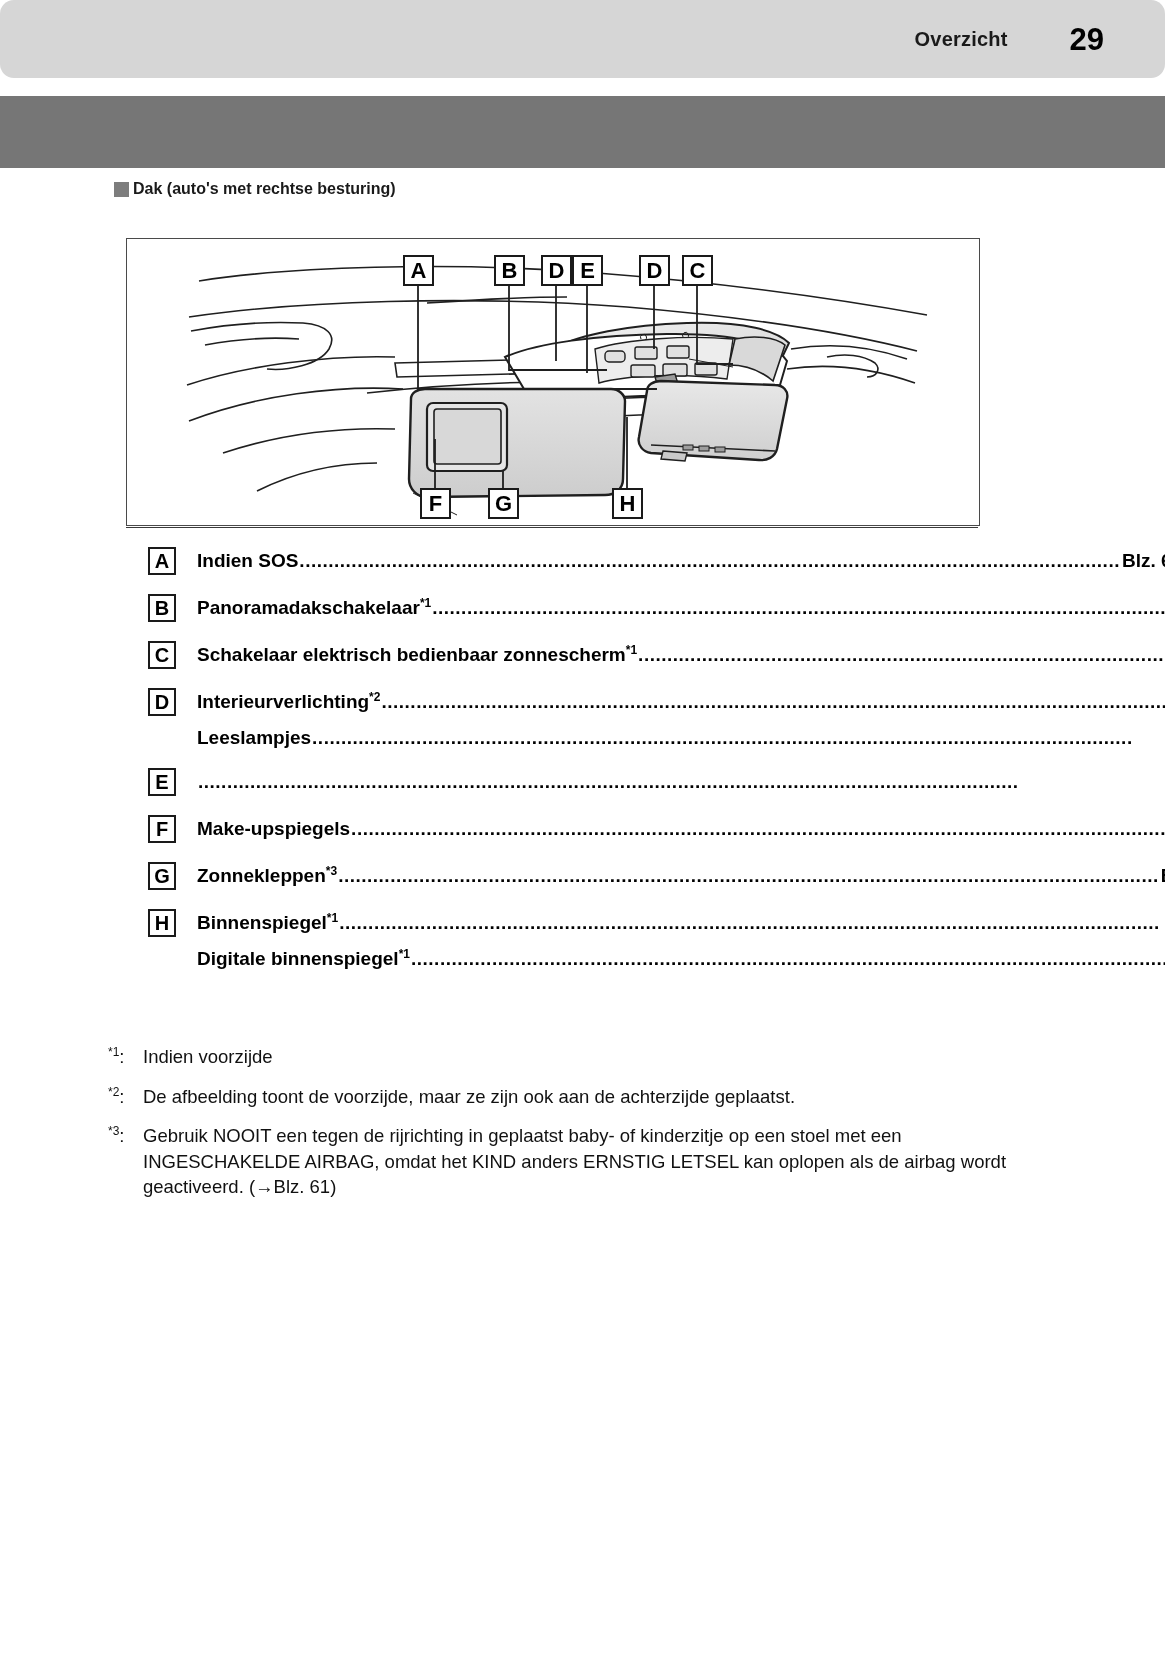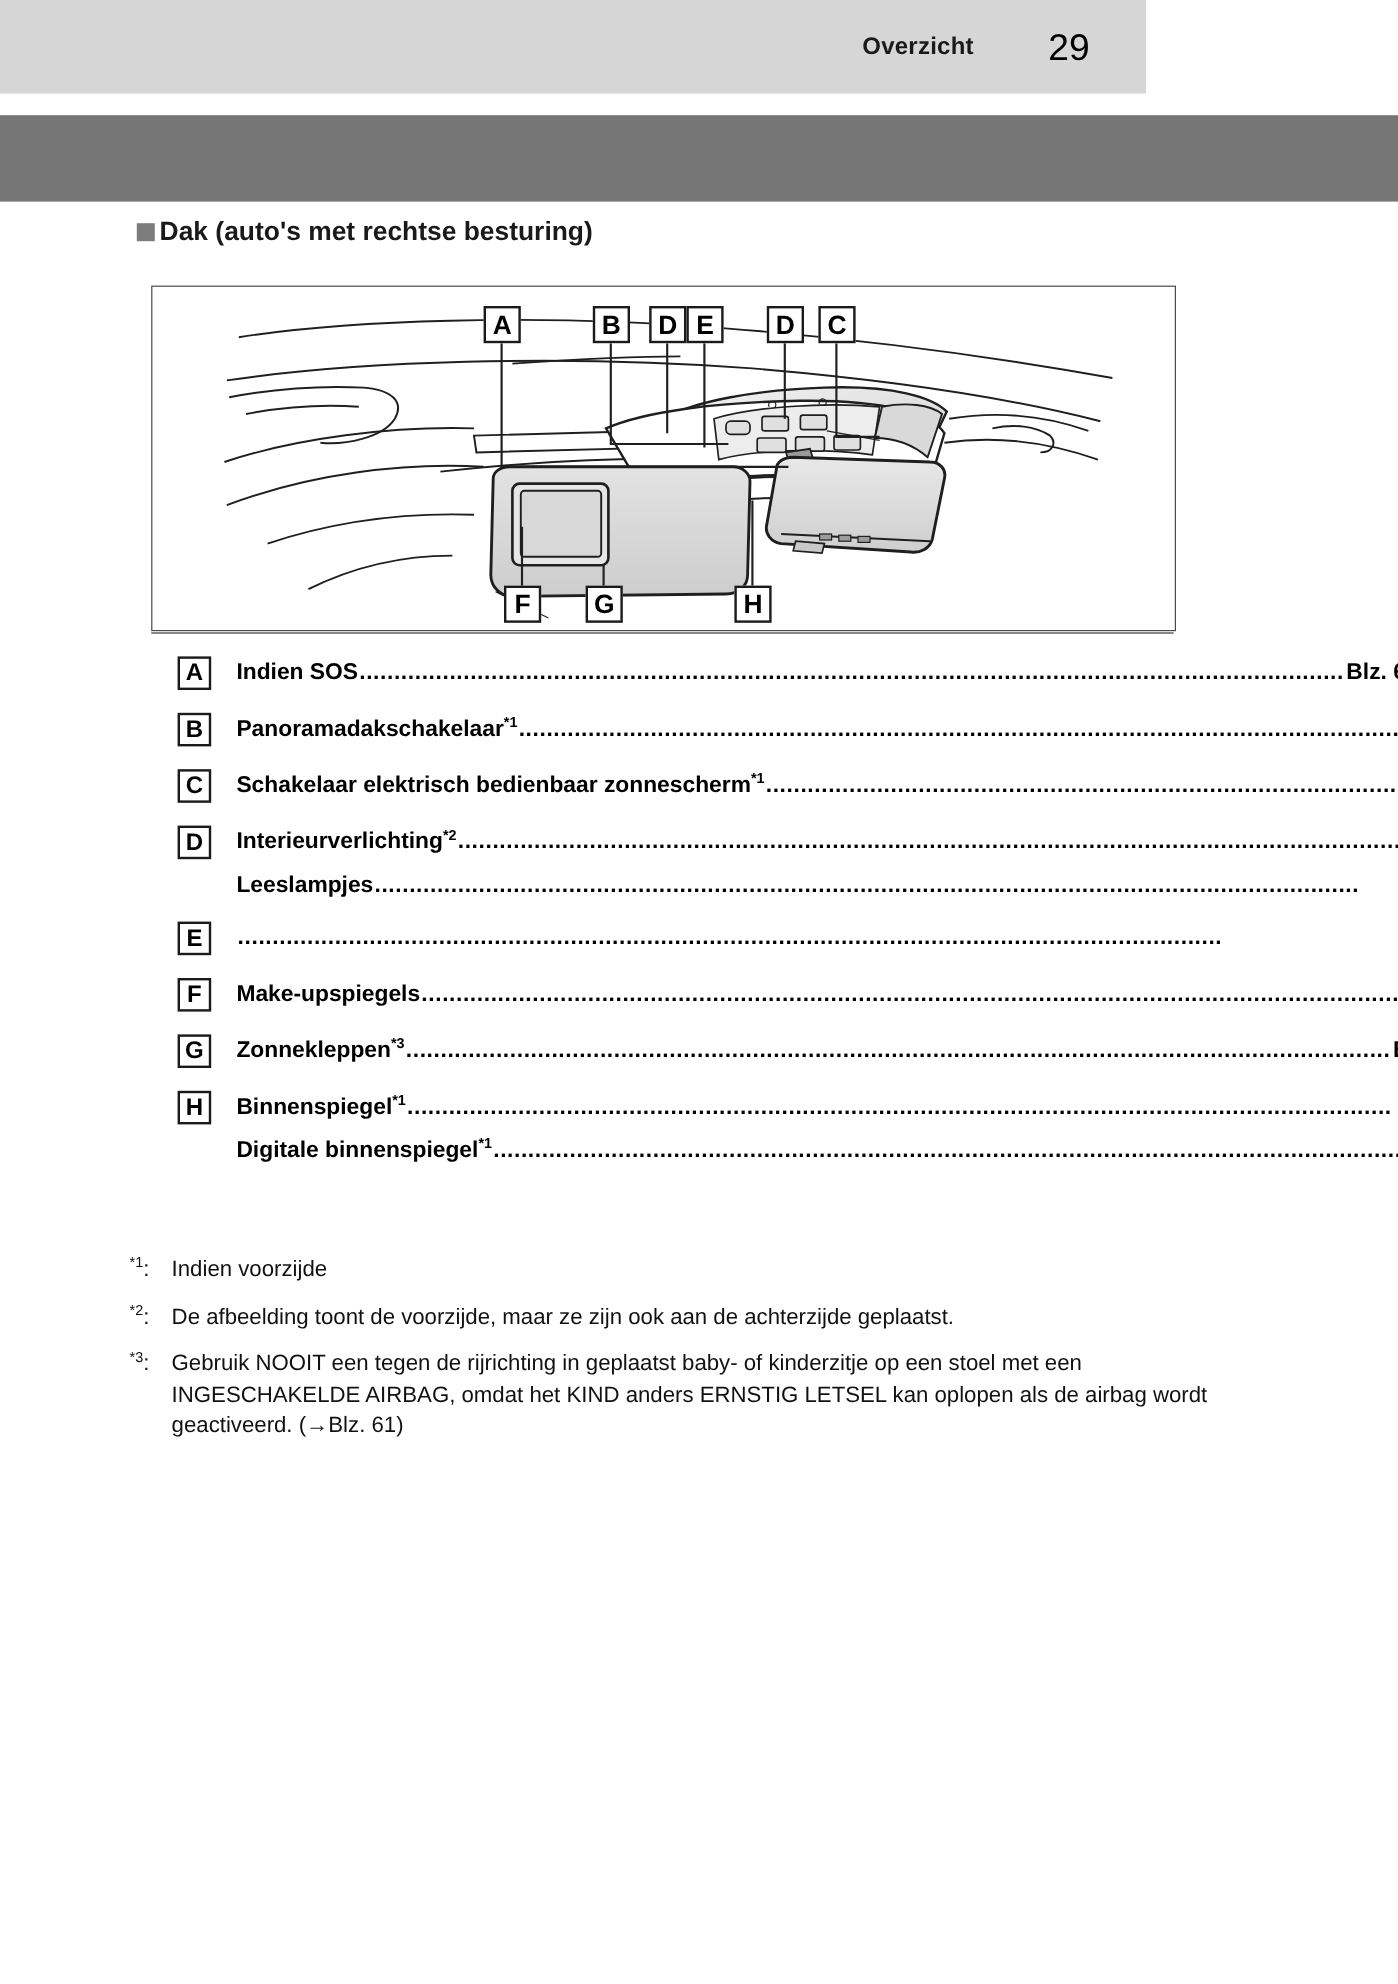--- a/index.html
+++ b/index.html
@@ -14,60 +14,61 @@
     font-family: "Liberation Sans", sans-serif;
     color: #000;
     overflow: hidden;
   }
 
   
   .header-band {
     position: absolute;
     left: 0;
     top: 0;
-    width: 955px;
+    width: 1165px;
     height: 78px;
     background: #d6d6d6;
     display: flex;
     align-items: center;
     justify-content: flex-end;
+    border-radius: 14px;
   }
   .header-title {
     font-size: 20px;
     font-weight: bold;
     letter-spacing: .2px;
     margin-right: 62px;
     color: #1a1a1a;
   }
   .header-pageno {
     font-size: 31px;
-    font-weight: normal;
+    font-weight: bold;
     color: #000;
-    margin-right: 47px;
+    margin-right: 61px;
     line-height: 1;
   }
 
   
   .section-bar {
     position: absolute;
     left: 0;
     top: 96px;
     width: 1165px;
     height: 72px;
     background: #767676;
   }
 
   
   .section-heading {
     position: absolute;
     left: 114px;
     top: 180px;
     display: flex;
     align-items: center;
-    font-size: 22px;
+    font-size: 16px;
     font-weight: bold;
     color: #1a1a1a;
   }
   .heading-square {
     width: 15px;
     height: 15px;
     background: #7d7d7d;
     margin-right: 4px;
     display: inline-block;
   }

